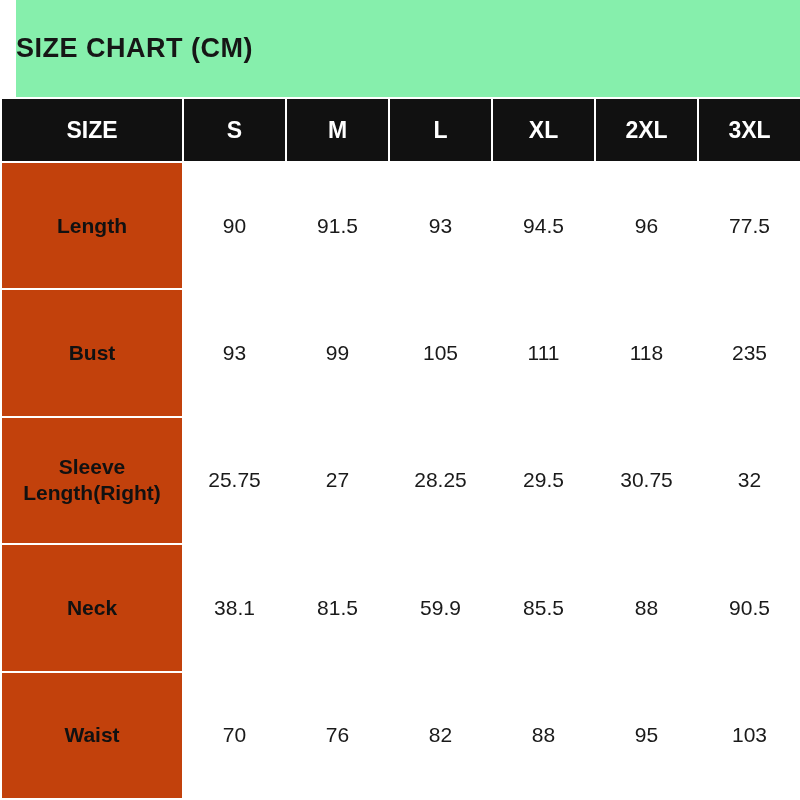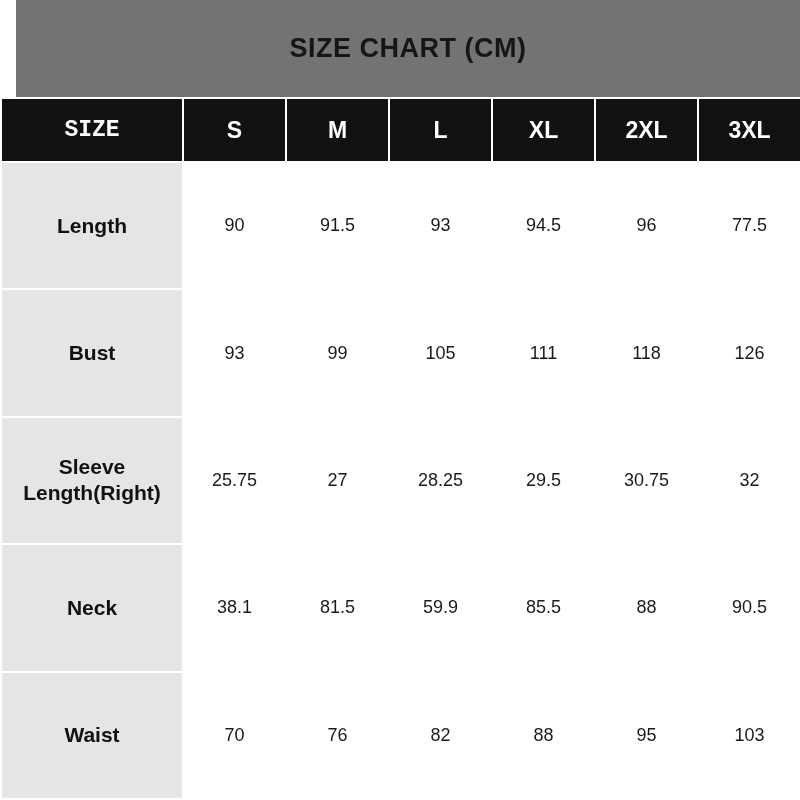--- a/index.html
+++ b/index.html
@@ -18,22 +18,22 @@
     height: 800px;
     box-sizing: border-box;
     display: flex;
     flex-direction: column;
     background: #ffffff;
   }
   .title-bar {
     height: 97px;
     display: flex;
     align-items: center;
-    justify-content: center;
-    background: #737373;
+    justify-content: flex-start;
+    background: #86efac;
     flex: 0 0 auto;
     margin-left: 16px;
   }
   .title-bar .title {
     font-size: 27px;
     font-weight: bold;
     color: #161616;
     letter-spacing: 0.5px;
     text-align: center;
   }
@@ -54,36 +54,35 @@
   }
   thead th {
     background: #111111;
     color: #ffffff;
     font-size: 23px;
     font-weight: bold;
     height: 58px;
   }
   thead th.head-label {
     font-size: 23px;
-    font-family: Liberation Mono, monospace;
   }
   tbody tr td {
     height: 78px;
   }
   tbody td.row-label {
-    background: #e5e5e5;
+    background: #c2410c;
     color: #111111;
     font-size: 21px;
     font-weight: bold;
     line-height: 1.25;
   }
   tbody td.val {
     background: #ffffff;
     color: #1a1a1a;
-    font-size: 18px;
+    font-size: 21px;
     font-weight: normal;
   }
   tbody tr:nth-child(odd) td.val { background: #ffffff; }
   tbody tr:nth-child(even) td.val { background: #ffffff; }
   tbody td.row-label .lbl-line { display: block; }
 </style>
 </head>
 <body>
 
 <div class="chart-wrap">
@@ -125,21 +124,21 @@
         <td class="val">77.5</td>
       </tr>
 
       <tr>
         <td class="row-label">Bust</td>
         <td class="val">93</td>
         <td class="val">99</td>
         <td class="val">105</td>
         <td class="val">111</td>
         <td class="val">118</td>
-        <td class="val">126</td>
+        <td class="val">235</td>
       </tr>
 
 
 
       <tr>
         <td class="row-label">
           <span class="lbl-line">Sleeve</span>
           <span class="lbl-line">Length(Right)</span>
         </td>
         <td class="val">25.75</td>

